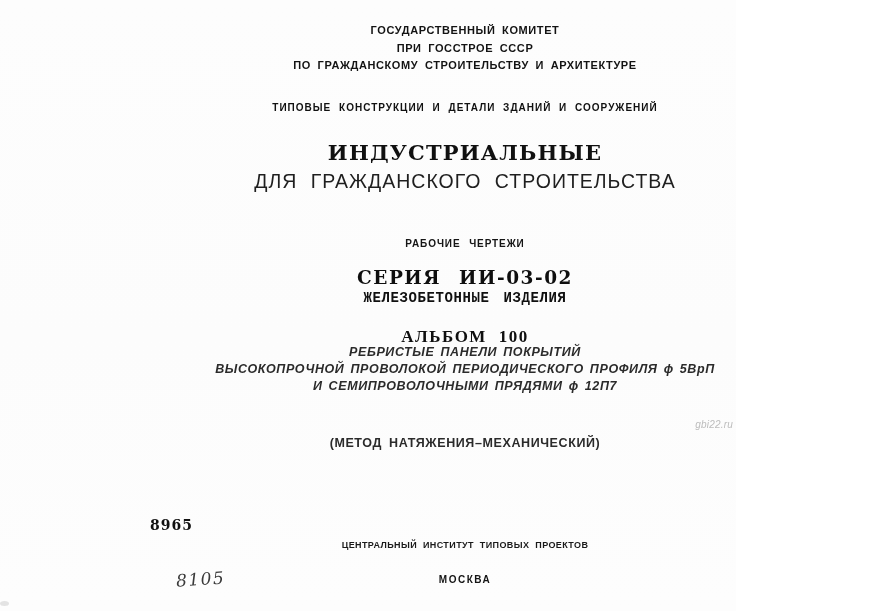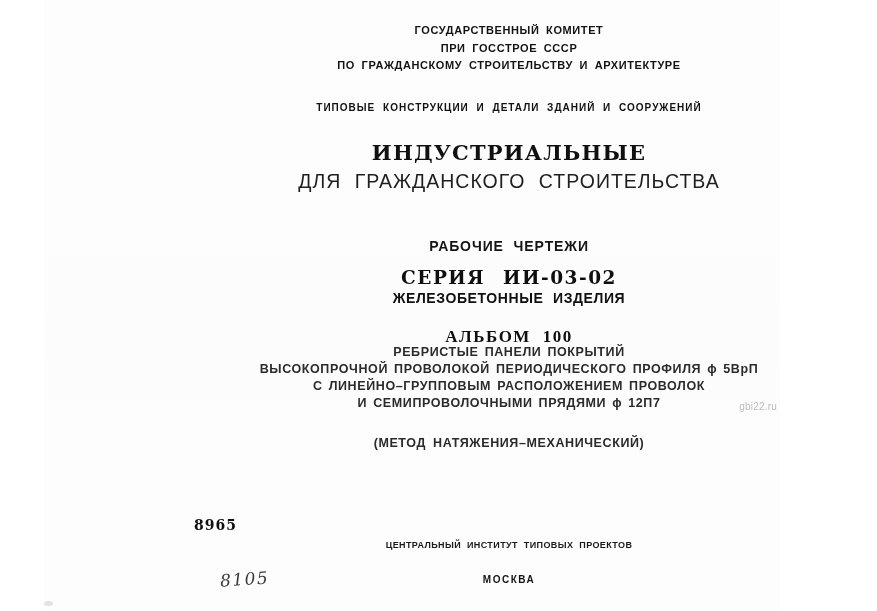--- a/index.html
+++ b/index.html
@@ -7,21 +7,20 @@
     width: 877px; height: 611px;
     background: #ffffff;
     font-family: "Liberation Sans", sans-serif;
     overflow: hidden;
   }
   .page {
     position: relative;
     width: 736px; height: 611px;
     background: linear-gradient(180deg, #fdfdfd 0%, #fcfcfc 55%, #fdfdfd 100%);
     color: #141414;
-    margin-left: 44px;
   }
   
   .content {
     position: absolute;
     left: 55px; top: 0;
     width: 820px;
     text-align: center;
   }
   .abs { position: absolute; left: 0; width: 100%; }
 
@@ -48,51 +47,52 @@
   .main-title .title-line3 {
     font-family: "Liberation Sans", sans-serif;
     font-weight: normal;
     font-size: 19.5px;
     letter-spacing: 1px; word-spacing: 7px;
     color: #1f1f1f;
     margin-top: 2px;
   }
   .subtitle {
     top: 238px;
-    font-size: 14px; font-weight: bold;
+    font-size: 10px; font-weight: bold;
     letter-spacing: 0.9px; word-spacing: 5px;
     color: #151515;
   }
   .series-line1 {
     top: 267px;
     font-family: "DejaVu Serif", serif;
     font-size: 18.5px; font-weight: bold;
     letter-spacing: 1.5px; word-spacing: 10px;
     color: #0f0f0f;
   }
   .series-line2 {
     top: 290px;
-    font-family: Liberation Sans, sans-serif;
+    font-family: Liberation Mono, monospace;
     font-size: 14px; font-weight: bold;
     letter-spacing: 0.6px; word-spacing: 5px;
     color: #101010;
   }
   .album-title {
     top: 327px;
     font-family: Liberation Serif, serif;
     font-size: 17px; font-weight: bold;
     letter-spacing: 1.5px; word-spacing: 6px;
     color: #0f0f0f;
   }
   .album-desc {
     top: 344px;
     font-size: 12.5px; font-weight: bold;
     letter-spacing: 0.6px; word-spacing: 2px;
     line-height: 17px;
     color: #2b2b2b;
+    font-style: italic;
   }
   .album-method {
     top: 436px;
     font-size: 12.5px; font-weight: bold;
     letter-spacing: 0.6px; word-spacing: 3px;
     color: #2b2b2b;
     text-align: center;
   }
   .doc-number {
     position: absolute;
@@ -119,24 +119,25 @@
     left: 176px; top: 569px;
     font-family: "DejaVu Serif", serif;
     font-style: italic;
     font-size: 17px;
     letter-spacing: 1.5px;
     color: #3a3a3a;
     transform: rotate(-4deg);
   }
   .watermark {
     position: absolute;
-    right: 3px; top: 401px;
+    right: 3px; top: 419px;
     font-size: 10px;
     color: #bcbcbc;
     letter-spacing: 0.2px;
+    font-style: italic;
   }
   .smudge {
     position: absolute;
     left: 0; top: 601px;
     width: 9px; height: 5px;
     background: #e3e3e3;
     border-radius: 50%;
   }
 </style>
 </head>
@@ -161,21 +162,20 @@
     <div class="abs subtitle">РАБОЧИЕ ЧЕРТЕЖИ</div>
 
     <div class="abs series-line1">СЕРИЯ ИИ-03-02</div>
     <div class="abs series-line2">ЖЕЛЕЗОБЕТОННЫЕ ИЗДЕЛИЯ</div>
 
     <div class="abs album-title">АЛЬБОМ 100</div>
 
     <div class="abs album-desc">
       <div>РЕБРИСТЫЕ ПАНЕЛИ ПОКРЫТИЙ</div>
       <div>ВЫСОКОПРОЧНОЙ ПРОВОЛОКОЙ ПЕРИОДИЧЕСКОГО ПРОФИЛЯ ϕ 5ВрП</div>
-      <div>С ЛИНЕЙНО–ГРУППОВЫМ РАСПОЛОЖЕНИЕМ ПРОВОЛОК</div>
       <div>И СЕМИПРОВОЛОЧНЫМИ ПРЯДЯМИ ϕ 12П7</div>
     </div>
 
     <div class="abs album-method">(МЕТОД НАТЯЖЕНИЯ–МЕХАНИЧЕСКИЙ)</div>
 
     <div class="abs institute">ЦЕНТРАЛЬНЫЙ ИНСТИТУТ ТИПОВЫХ ПРОЕКТОВ</div>
     <div class="abs city">МОСКВА</div>
   </div>
 
   <div class="doc-number">8965</div>

